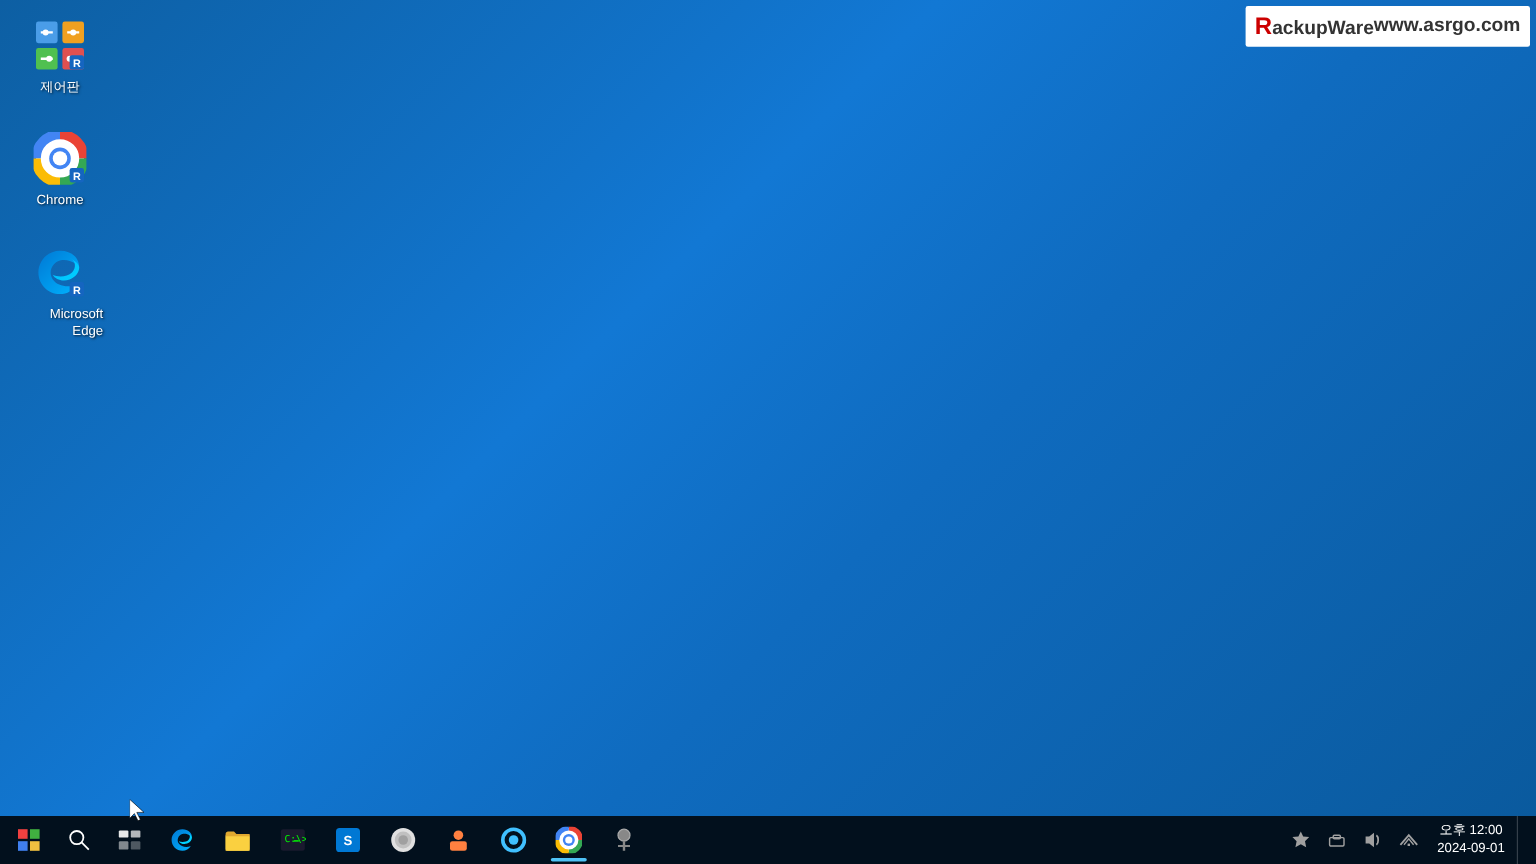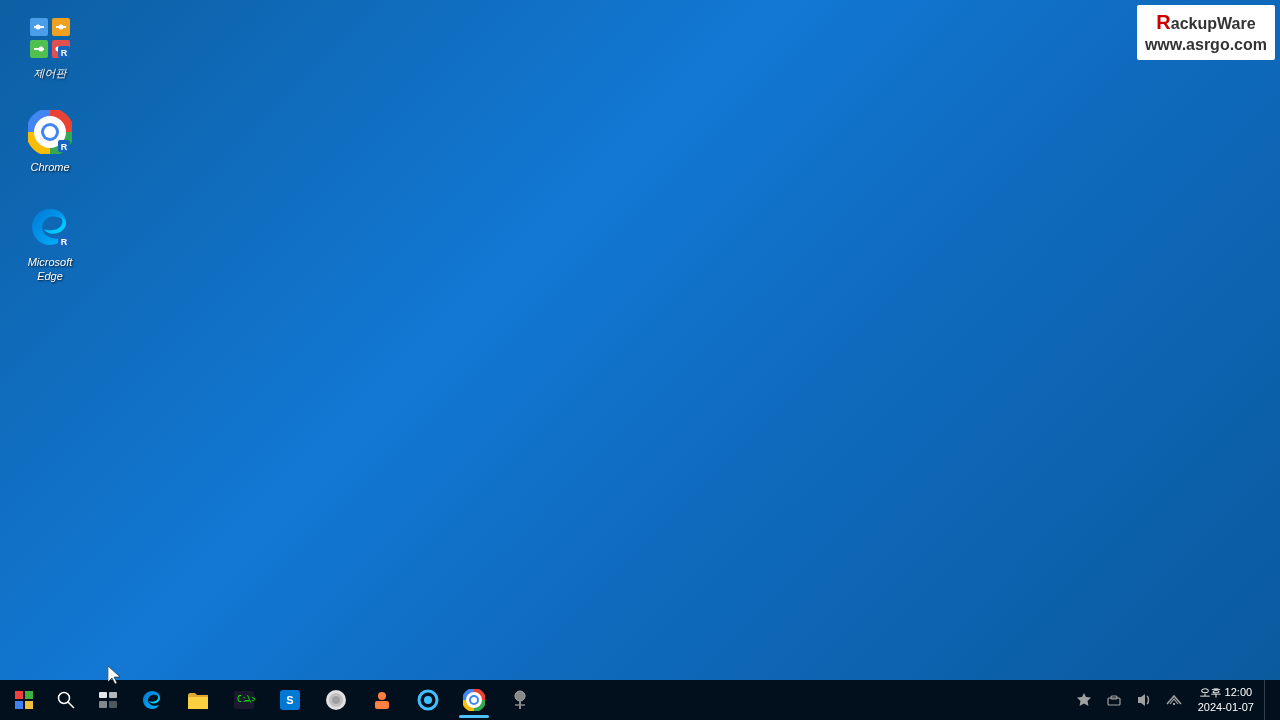--- a/index.html
+++ b/index.html
@@ -48,39 +48,38 @@
       display: flex;
       align-items: center;
       justify-content: center;
       margin-bottom: 4px;
       position: relative;
     }
 
     .icon-label {
       color: white;
       font-size: 11px;
-      text-align: center;
+      text-align: right;
       text-shadow: 1px 1px 2px rgba(0,0,0,0.8);
       line-height: 1.3;
-      font-style: italic;
     }
 
     
     .watermark {
       position: absolute;
       top: 5px;
       right: 5px;
       background: white;
       padding: 4px 8px;
       border-radius: 2px;
       font-size: 13px;
       font-weight: bold;
       color: #333;
       display: flex;
-      flex-direction: column;
+      flex-direction: row;
       align-items: center;
       line-height: 1.3;
     }
 
     .watermark-title {
       font-size: 16px;
       font-weight: bold;
     }
 
     .watermark-url {
@@ -405,19 +404,19 @@
     </div>
     <div class="tray-icon">
       <svg width="16" height="16" viewBox="0 0 16 16">
         <path d="M1 12 L8 4 L15 12" fill="none" stroke="#a0a0a0" stroke-width="1.5"></path>
         <path d="M4 12 L8 7 L12 12" fill="none" stroke="#a0a0a0" stroke-width="1.2"></path>
         <rect x="7" y="11" width="2" height="2" fill="#a0a0a0"></rect>
       </svg>
     </div>
     <div class="clock">
       <div>오후 12:00</div>
-      <div>2024-01-07</div>
+      <div>2024-09-01</div>
     </div>
     <div class="tray-icon" style="border-left: 1px solid rgba(255,255,255,0.2); width:8px;">
     </div>
   </div>
 
 </div>
 
 </body></html>

